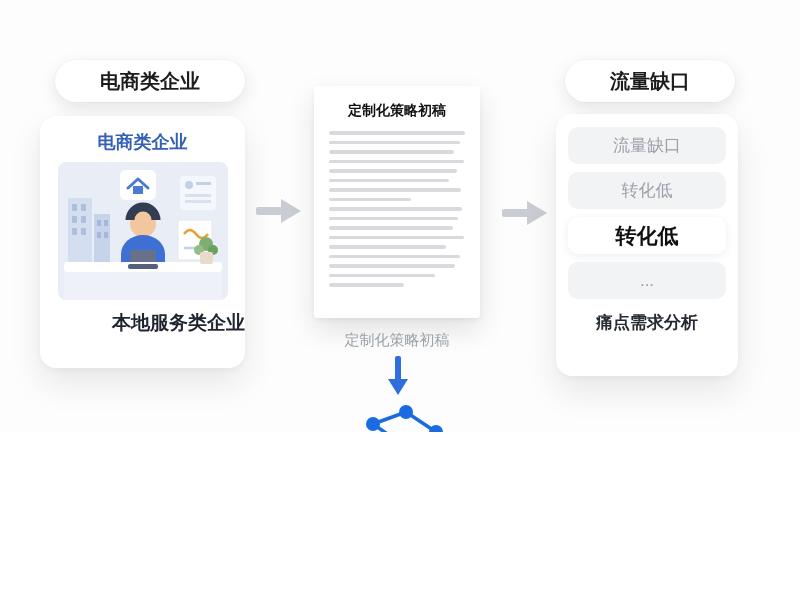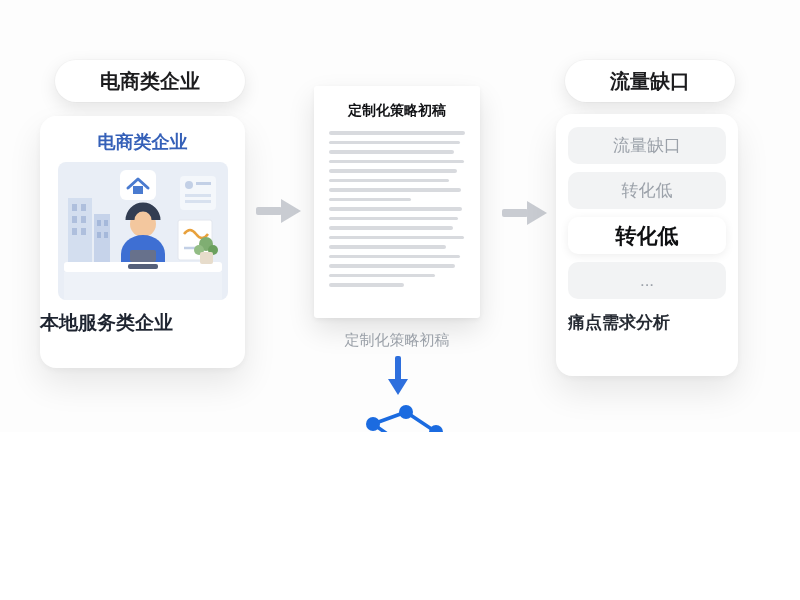--- a/index.html
+++ b/index.html
@@ -15,21 +15,21 @@
   .pill-left  { left:55px;  top:60px; width:190px; }
   .pill-right { left:565px; top:60px; width:170px; }
 
   .card {
     position:absolute; background:#ffffff; border-radius:16px;
     box-shadow:0 16px 34px rgba(0,0,0,.09), 0 2px 6px rgba(0,0,0,.04);
   }
   .card-left { left:40px; top:116px; width:205px; height:252px; }
   .left-card-title { margin-top:14px; text-align:center; color:#3560b8; font-weight:700; font-size:18px; }
   .illustration { display:block; margin:8px auto 0; }
-  .left-card-caption { margin-top:10px; text-align:left; font-size:19px; font-weight:700; color:#1e2430; }
+  .left-card-caption { margin-top:10px; text-align:right; font-size:19px; font-weight:700; color:#1e2430; }
 
   .doc {
     position:absolute; left:314px; top:86px; width:166px; height:232px;
     background:#ffffff; border-radius:3px; padding:16px 15px 12px;
     box-shadow:0 12px 28px rgba(0,0,0,.11), 0 2px 5px rgba(0,0,0,.05);
   }
   .doc-title { text-align:center; font-size:14px; font-weight:700; color:#101114; margin-bottom:11px; }
   .doc-line { height:3.5px; background:#d8dade; border-radius:2px; margin-bottom:6px; }
   .doc-caption { position:absolute; left:314px; top:331px; width:166px; text-align:center; color:#9aa0a8; font-size:15px; }
 
@@ -43,21 +43,21 @@
   .card-right { left:556px; top:114px; width:182px; height:262px; padding:13px 12px 0; }
   .pain-item {
     height:37px; border-radius:10px; margin-bottom:8px;
     display:flex; align-items:center; justify-content:center;
     background:#f2f3f4; color:#9ba1a9; font-size:17px;
   }
   .pain-item.highlight {
     background:#ffffff; box-shadow:0 2px 10px rgba(0,0,0,.07);
     color:#0e0f11; font-size:21px; font-weight:800;
   }
-  .right-card-caption { margin-top:12px; text-align:left; font-weight:700; font-size:17px; color:#262b33; }
+  .right-card-caption { margin-top:12px; text-align:center; font-weight:700; font-size:17px; color:#262b33; }
 </style>
 </head>
 <body>
 
 <div class="canvas">
 
   <div class="pill pill-left">
     <span>电商类企业</span>
   </div>
 

